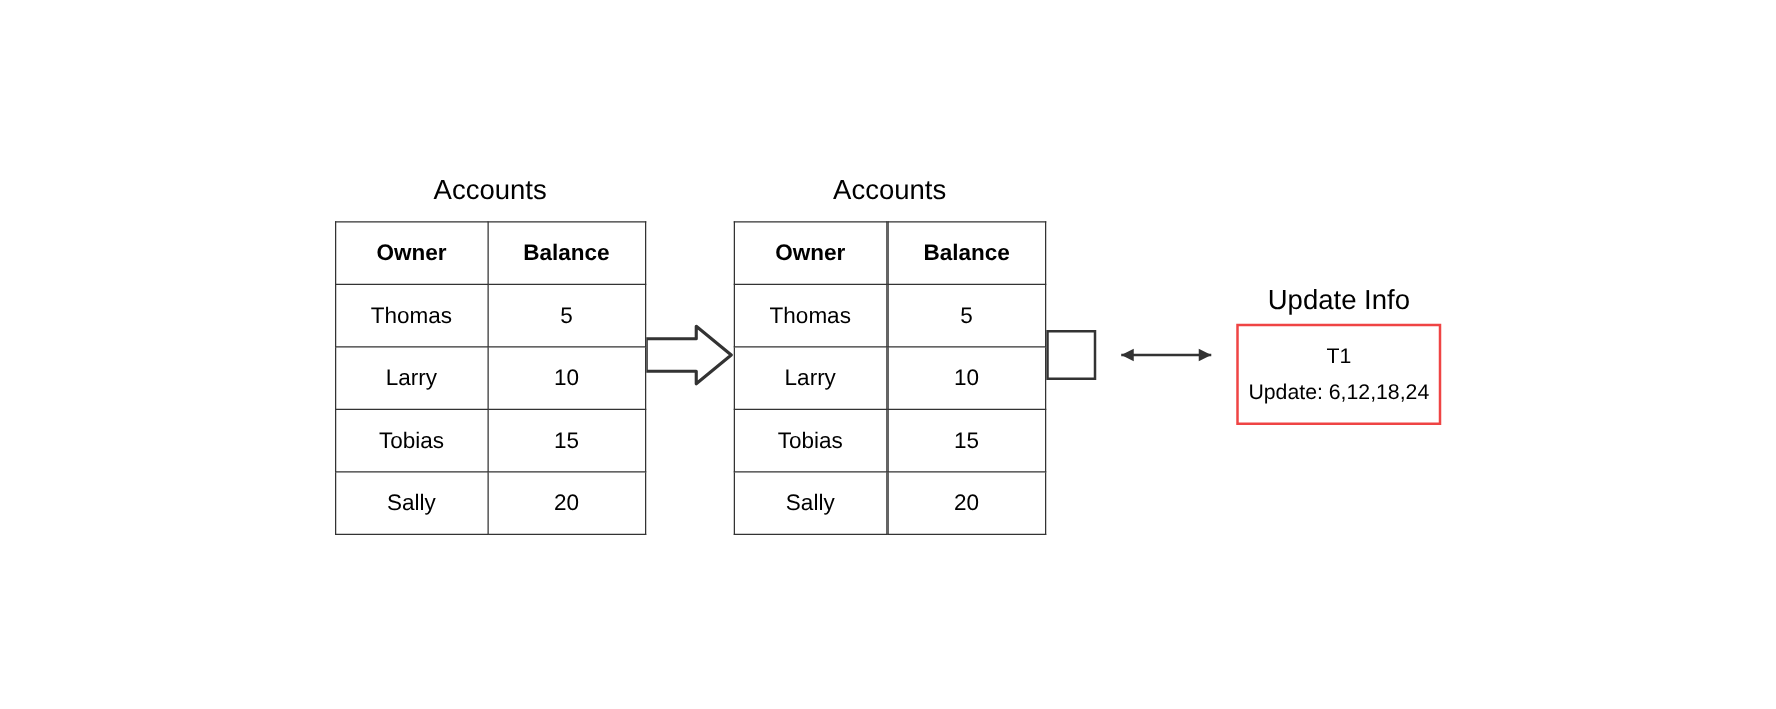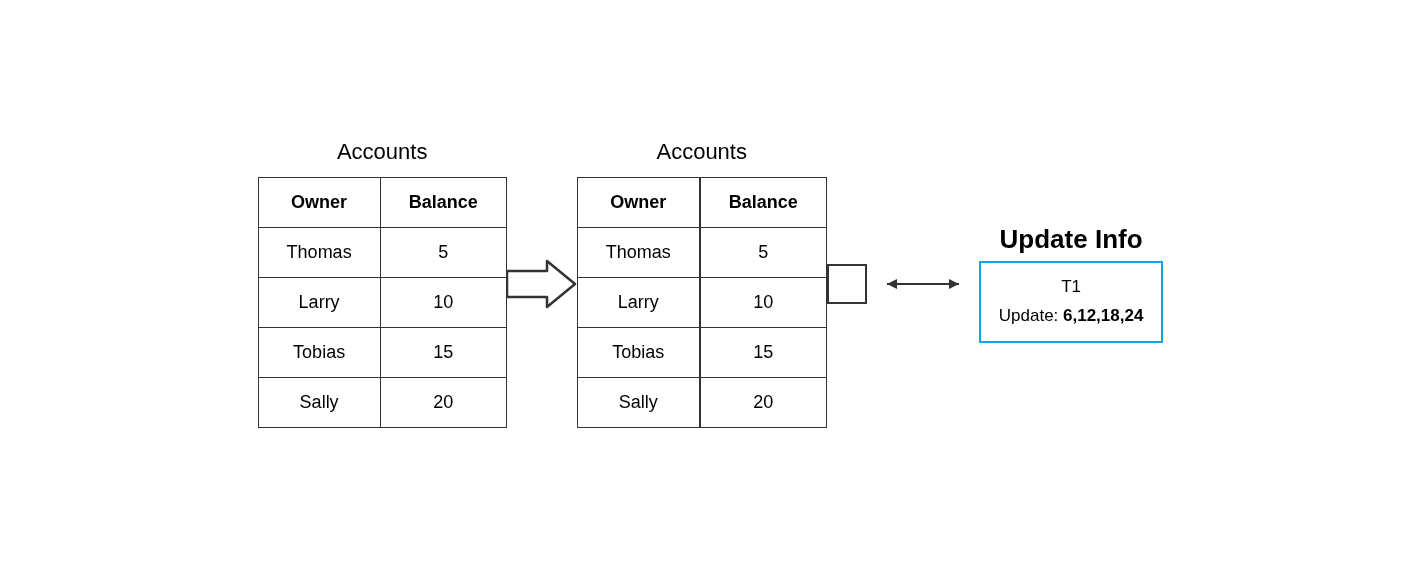--- a/index.html
+++ b/index.html
@@ -82,32 +82,32 @@
       font-size: 22px;
       letter-spacing: -2px;
     }
     .update-info-section {
       display: flex;
       flex-direction: column;
       align-items: center;
       gap: 6px;
     }
     .update-info-title {
-      font-size: 26px;
-      font-weight: bold;
+      font-size: 22px;
+      font-weight: normal;
     }
     .update-info-box {
-      border: 2px solid #0ea5e9;
-      padding: 10px 18px;
+      border: 2px solid #ef4444;
+      padding: 10px 8px;
       text-align: center;
       line-height: 1.7;
       font-size: 17px;
     }
     .update-info-box .bold-values {
-      font-weight: bold;
+      font-weight: normal;
       text-align: center;
     }
   </style>
 </head>
 <body>
 
 <div class="main-container">
 
   <div class="table-section">
     <div class="table-title">Accounts</div>

